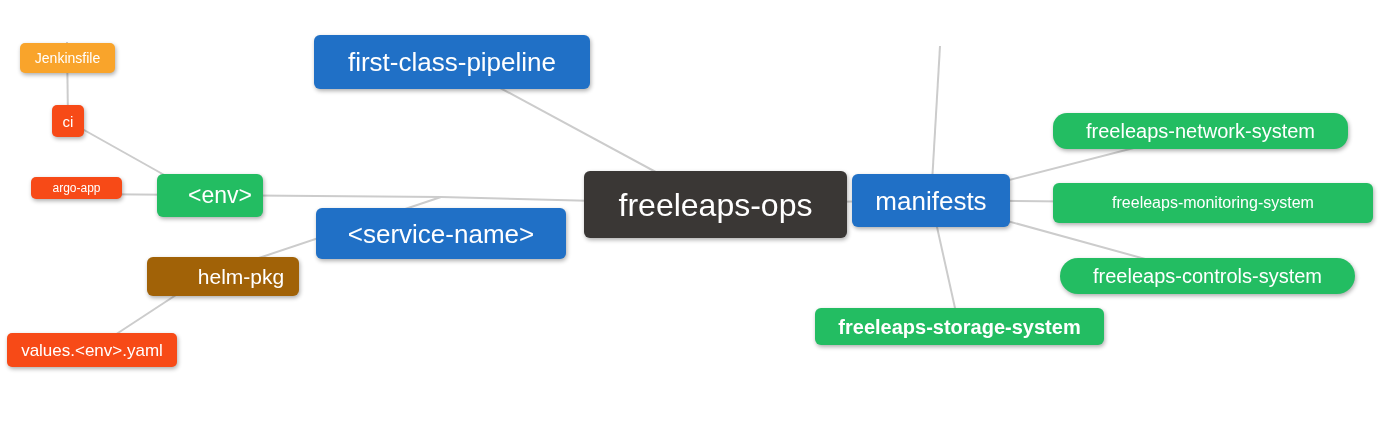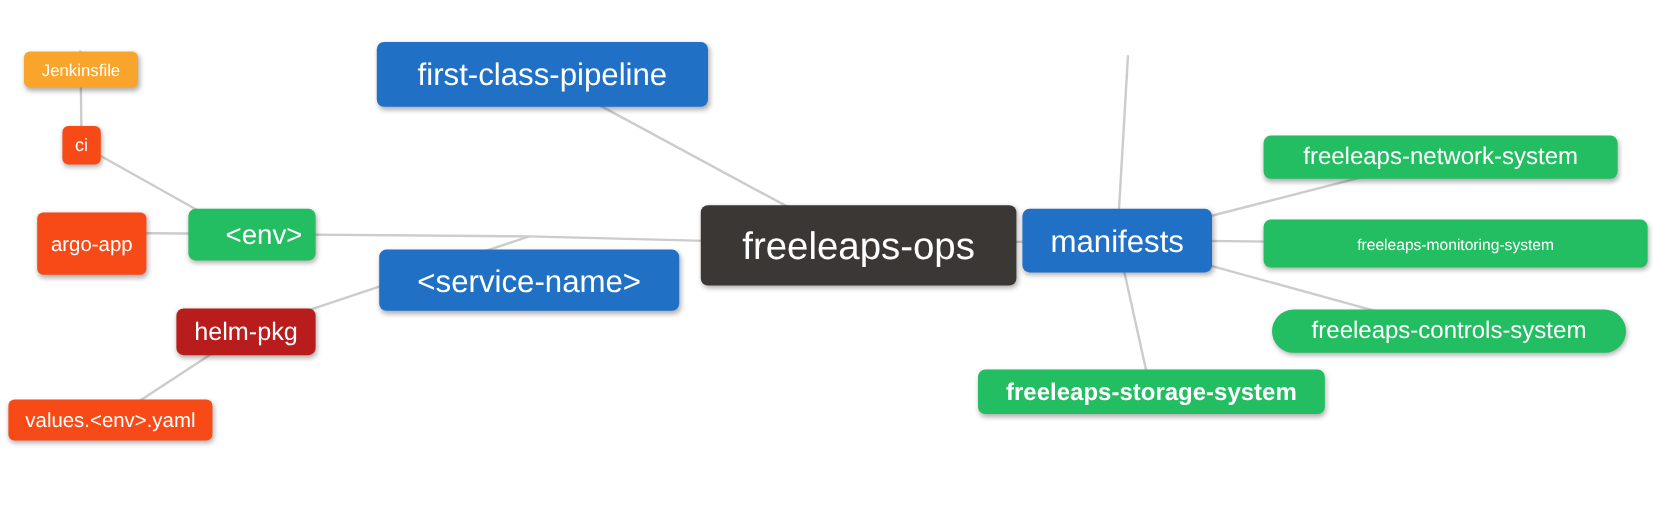--- a/index.html
+++ b/index.html
@@ -33,31 +33,31 @@
     justify-content: center;
     color: #ffffff;
     border-radius: 6px;
     box-shadow: 1px 2px 4px rgba(0,0,0,0.32);
     white-space: nowrap;
     cursor: default;
     line-height: 1;
   }
   .n-jenkinsfile { left: 20px;   top: 27px;  width: 95px;  height: 30px; font-size: 14px; border-radius: 5px; margin-top: 16px; }
   .n-ci          { left: 52px;   top: 105px; width: 32px;  height: 32px; font-size: 15px; border-radius: 5px; }
-  .n-argo        { left: 31px;   top: 177px; width: 91px;  height: 52px; font-size: 17px; border-radius: 5px; }
+  .n-argo        { left: 31px;   top: 177px; width: 91px;  height: 22px; font-size: 12px; border-radius: 5px; }
   .n-env         { left: 157px;  top: 174px; width: 86px;  height: 43px; font-size: 23px; padding-left: 20px; }
   .n-helm        { left: 147px;  top: 257px; width: 116px; height: 39px; font-size: 21px; }
   .n-values      { left: 7px;    top: 333px; width: 170px; height: 34px; font-size: 17px; border-radius: 5px; }
   .n-fcp         { left: 314px;  top: 35px;  width: 276px; height: 54px; font-size: 26px; }
   .n-svc         { left: 316px;  top: 172px; width: 250px; height: 51px; font-size: 26px; margin-top: 36px; }
   .n-root        { left: 584px;  top: 171px; width: 263px; height: 67px; font-size: 32px; }
   .n-manifests   { left: 852px;  top: 174px; width: 158px; height: 53px; font-size: 26px; }
   .n-devops      { left: 797px;  top: 28px;  width: 287px; height: 37px; font-size: 20px; }
-  .n-network     { left: 1053px; top: 113px; width: 295px; height: 36px; font-size: 20px; }
-  .n-monitoring  { left: 1053px; top: 183px; width: 320px; height: 40px; font-size: 13px; }
+  .n-network     { left: 1053px; top: 113px; width: 295px; height: 36px; font-size: 20px; border-radius: 14px; }
+  .n-monitoring  { left: 1053px; top: 183px; width: 320px; height: 40px; font-size: 16px; }
   .n-controls    { left: 1060px; top: 258px; width: 295px; height: 36px; font-size: 20px; }
   .n-storage     { left: 815px;  top: 308px; width: 289px; height: 37px; font-size: 20px; font-weight: bold; }
 </style>
 </head>
 <body>
 
 <div class="canvas">
 
   <svg class="edges" viewBox="0 0 1390 421">
     <line x1="67" y1="42" x2="68" y2="121" style="stroke: rgb(204, 204, 204);"></line>
@@ -73,21 +73,21 @@
     <line x1="931" y1="200" x2="1200" y2="131" style="stroke: rgb(204, 204, 204);"></line>
     <line x1="931" y1="200" x2="1213" y2="203" style="stroke: rgb(204, 204, 204);"></line>
     <line x1="931" y1="200" x2="1207" y2="276" style="stroke: rgb(204, 204, 204);"></line>
     <line x1="931" y1="200" x2="959" y2="326" style="stroke: rgb(204, 204, 204);"></line>
   </svg>
 
   <div class="node n-jenkinsfile" style="background-color: rgb(249, 164, 43);">Jenkinsfile</div>
   <div class="node n-ci" style="background-color: rgb(247, 74, 23);">ci</div>
   <div class="node n-argo" style="background-color: rgb(247, 74, 23);">argo-app</div>
   <div class="node n-env" style="background-color: rgb(35, 189, 98);">&lt;env&gt;</div>
-  <div class="node n-helm" style="background-color: #b91c1c;">helm-pkg</div>
+  <div class="node n-helm" style="background-color: #a16207; padding-left: 36px;">helm-pkg</div>
   <div class="node n-values" style="background-color: rgb(247, 74, 23);">values.&lt;env&gt;.yaml</div>
   <div class="node n-fcp" style="background-color: rgb(32, 112, 198);">first-class-pipeline</div>
   <div class="node n-svc" style="background-color: rgb(32, 112, 198);">&lt;service-name&gt;</div>
   <div class="node n-root" style="background-color: rgb(58, 55, 53);">freeleaps-ops</div>
   <div class="node n-manifests" style="background-color: rgb(32, 112, 198); text-align: right;">manifests</div>
   <div class="node n-network" style="background-color: rgb(35, 189, 98);">freeleaps-network-system</div>
   <div class="node n-monitoring" style="background-color: rgb(35, 189, 98);">freeleaps-monitoring-system</div>
   <div class="node n-controls" style="background-color: rgb(35, 189, 98); border-radius: 18px;">freeleaps-controls-system</div>
   <div class="node n-storage" style="background-color: rgb(35, 189, 98);">freeleaps-storage-system</div>
 

